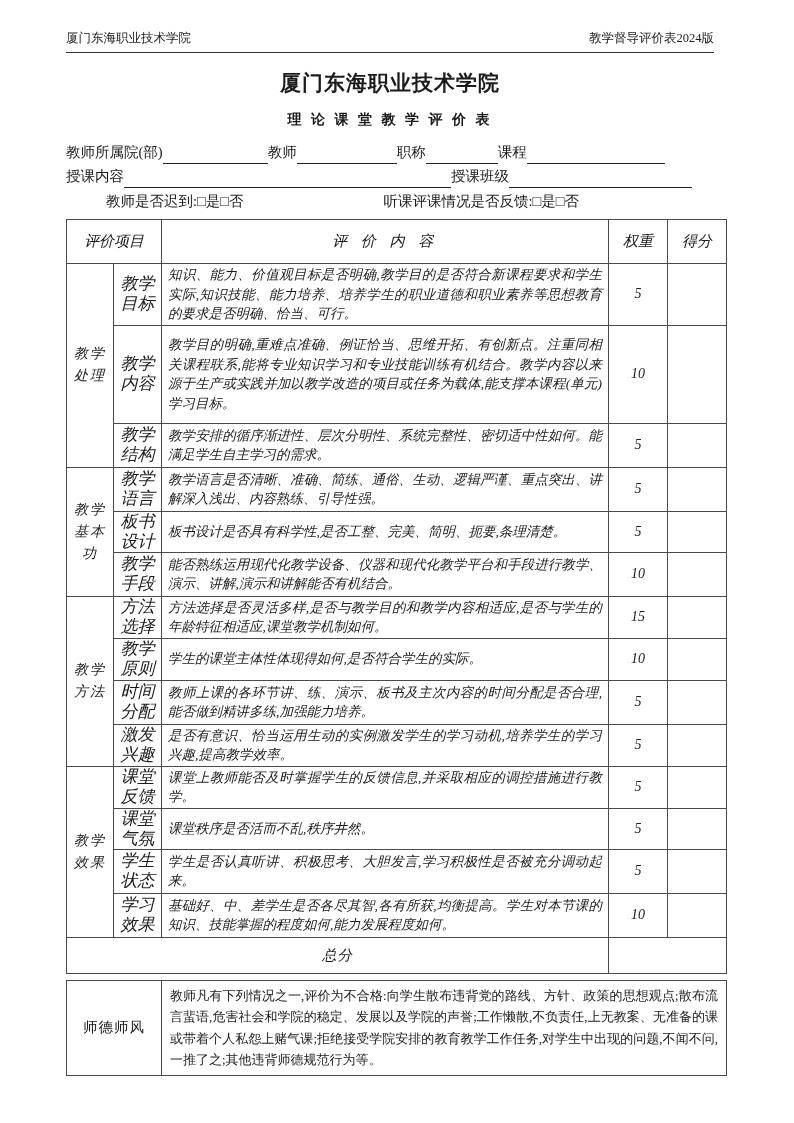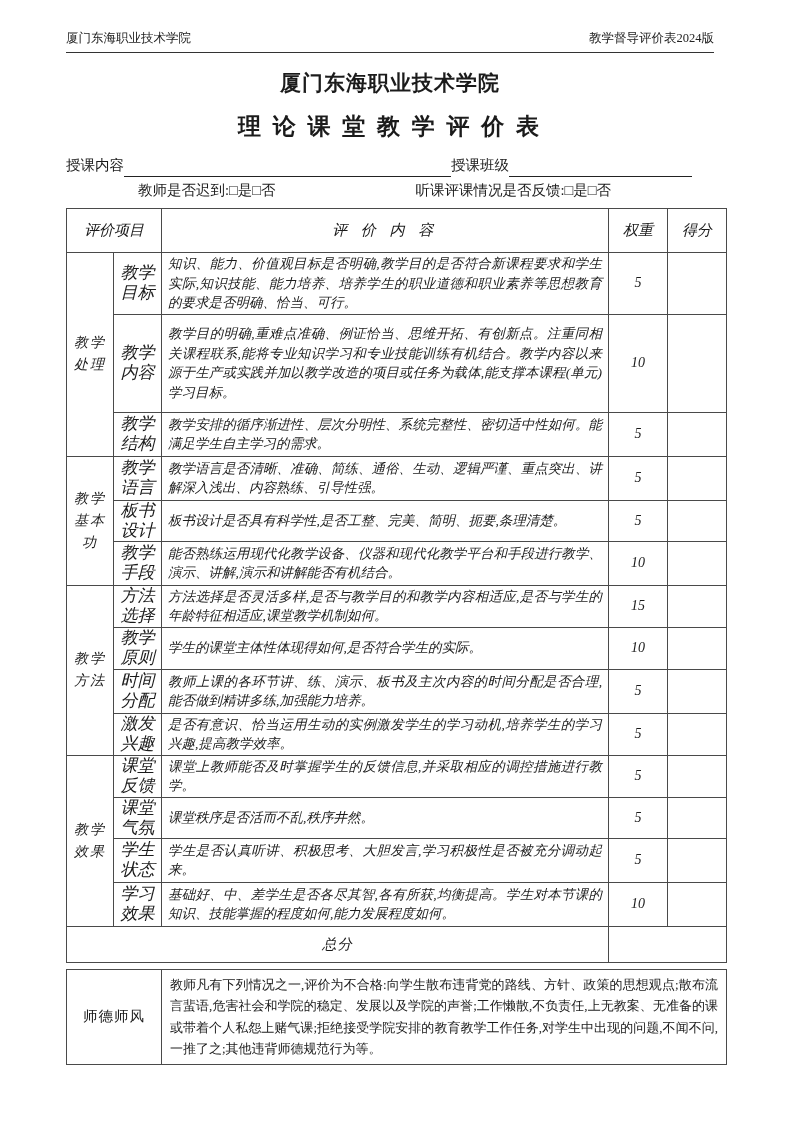--- a/index.html
+++ b/index.html
@@ -6,29 +6,29 @@
   body{
     width:794px;height:1123px;
     font-family:"Liberation Serif","DejaVu Serif",serif;
     color:#1b1b1b;
     -webkit-font-smoothing:antialiased;
   }
   .page{box-sizing:border-box;width:782px;padding:30px 68px 0 66px;}
   .doc-header{display:flex;justify-content:space-between;font-size:12.5px;color:#222;}
   .rule{border:none;border-top:1.5px solid #333;margin:5px 0 0 0;}
   .doc-title{margin:16px 0 0 0;text-align:center;font-size:21px;font-weight:bold;letter-spacing:1px;}
-  .doc-subtitle{margin:14px 0 0 0;text-align:center;font-size:23px;font-weight:bold;letter-spacing:3px;}
+  .doc-subtitle{margin:14px 0 0 0;text-align:center;font-size:14px;font-weight:bold;letter-spacing:3px;}
   .form-area{margin-top:11px;font-size:14.5px;line-height:24px;}
   .form-line{white-space:nowrap;}
   .bl{display:inline-block;border-bottom:1px solid #222;height:15px;vertical-align:bottom;}
   .w105{width:105px}.w100{width:100px}.w72{width:72px}.w138{width:138px}
   .w327{width:327px}.w183{width:183px}
   .w40{width:40px}.w30{width:30px}.w275{width:275px}
   .cb-line{display:flex;margin-top:1px;}
-  .cb-first{margin-left:72px;}
+  .cb-first{margin-left:40px;}
   .cb-second{margin-left:140px;}
   .cbx{font-size:14.5px;}
   table{border-collapse:collapse;table-layout:fixed;width:660px;margin-top:6px;}
   .main-table{border:1.5px solid #3d3d3d;font-style:italic;}
   .ethics-table{border:1.5px solid #3d3d3d;margin-top:6px;}
   td{border:1px solid #4a4a4a;font-size:13.5px;padding:1px 6px;overflow:hidden;}
   .th-cell{font-size:15px;text-align:center;font-weight:normal;}
   .th-content{letter-spacing:5px;}
   .gl{text-align:center;font-size:14px;letter-spacing:2px;line-height:22px;padding:0 2px;}
   .sl{text-align:center;font-size:17px;line-height:20px;padding:0 2px;}
@@ -51,20 +51,23 @@
     <span>厦门东海职业技术学院</span>
     <span>教学督导评价表2024版</span>
   </div>
   <hr class="rule">
 
   <div class="doc-title">厦门东海职业技术学院</div>
   <div class="doc-subtitle">理 论 课 堂 教 学 评 价 表</div>
 
   <div class="form-area">
     <div class="form-line">
+      <span>教师所属院(部)</span><span class="bl w105"></span><span>教师</span><span class="bl w100"></span><span>职称</span><span class="bl w72"></span><span>课程</span><span class="bl w138"></span>
+    </div>
+    <div class="form-line">
       <span>授课内容</span><span class="bl w327"></span><span>授课班级</span><span class="bl w183"></span>
     </div>
     <div class="cb-line">
       <span class="cb-first"><span>教师是否迟到:</span><span class="cbx">□是</span><span class="cbx">□否</span></span>
       <span class="cb-second"><span>听课评课情况是否反馈:</span><span class="cbx">□是</span><span class="cbx">□否</span></span>
     </div>
   </div>
 
   <table class="main-table">
     <colgroup>

